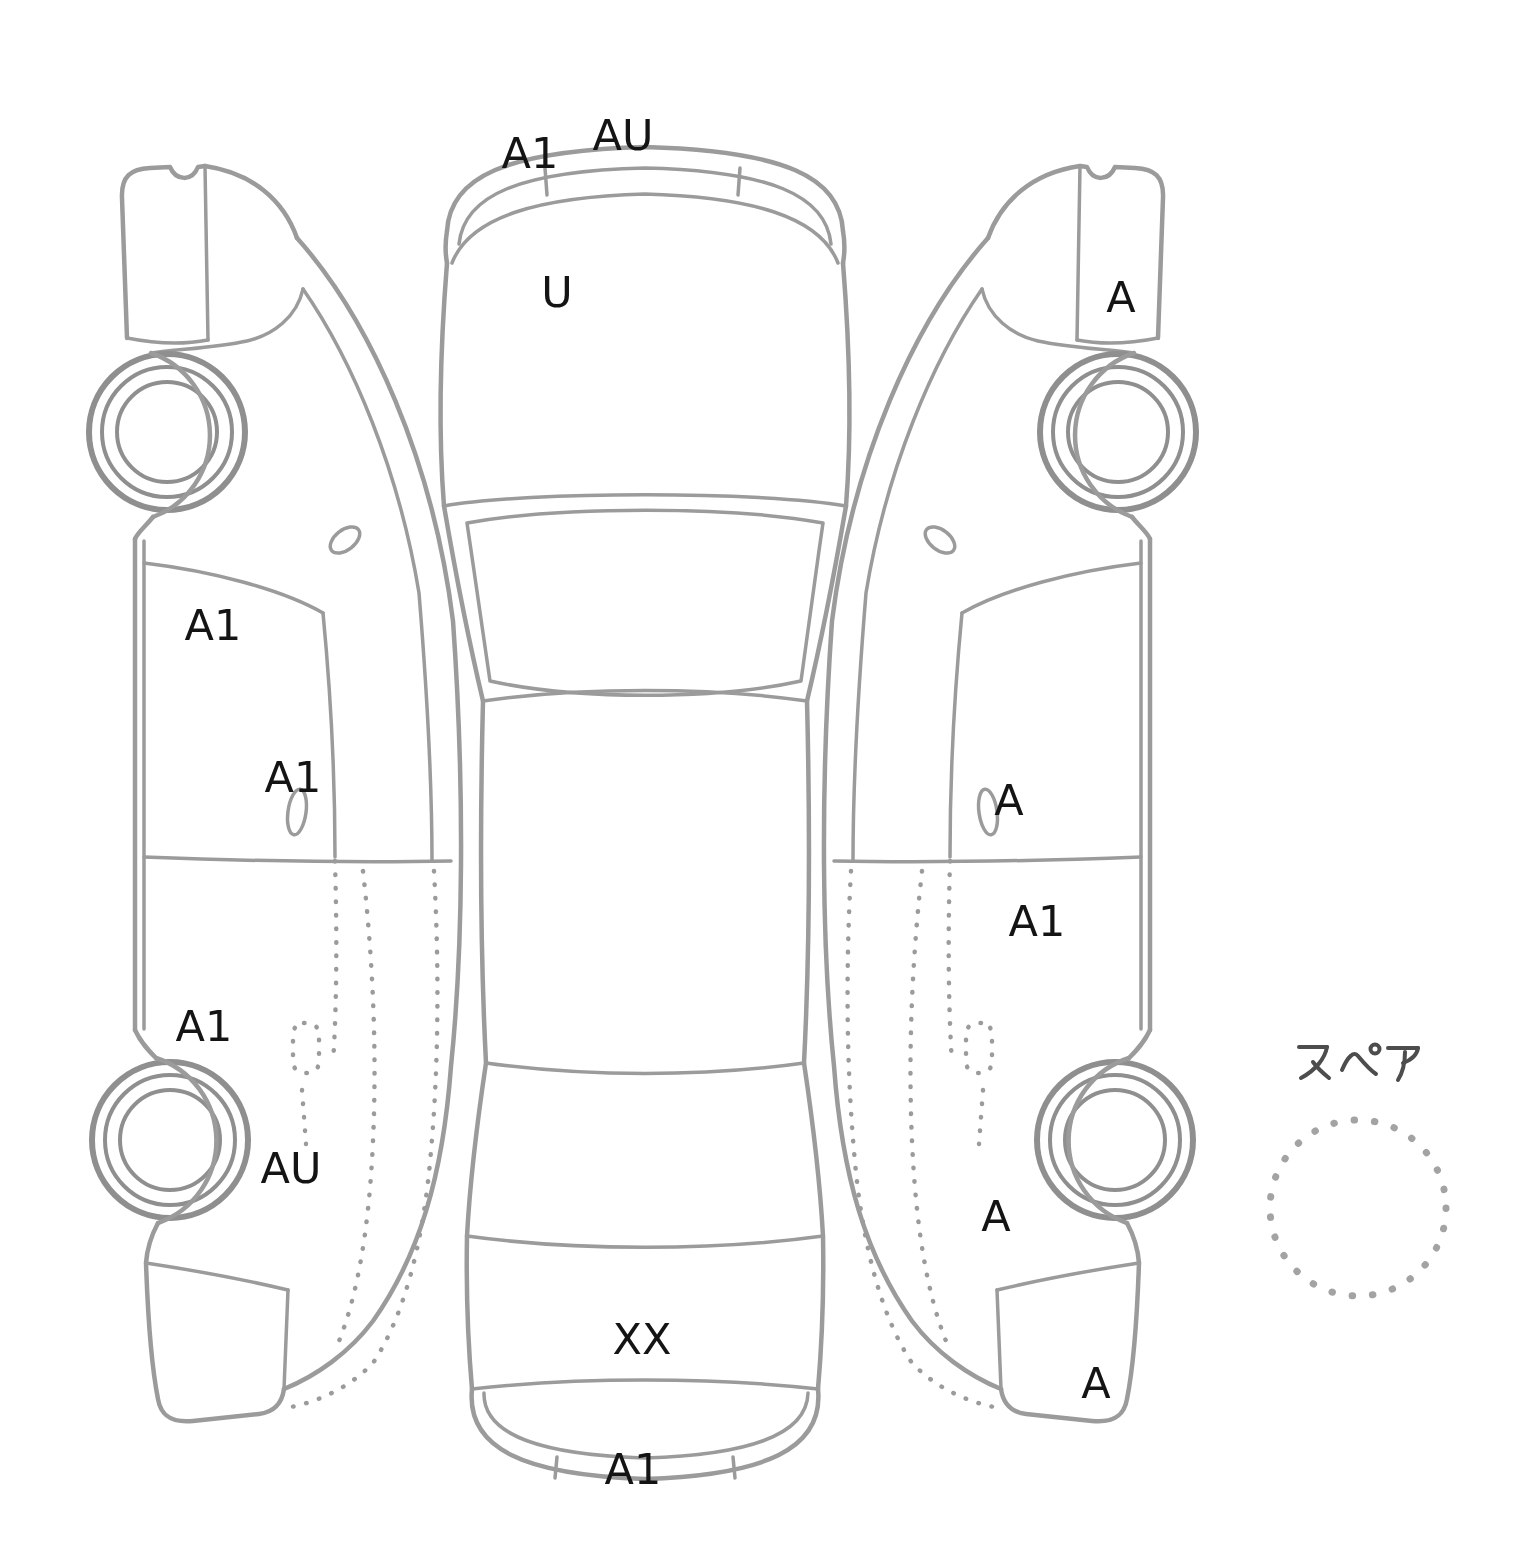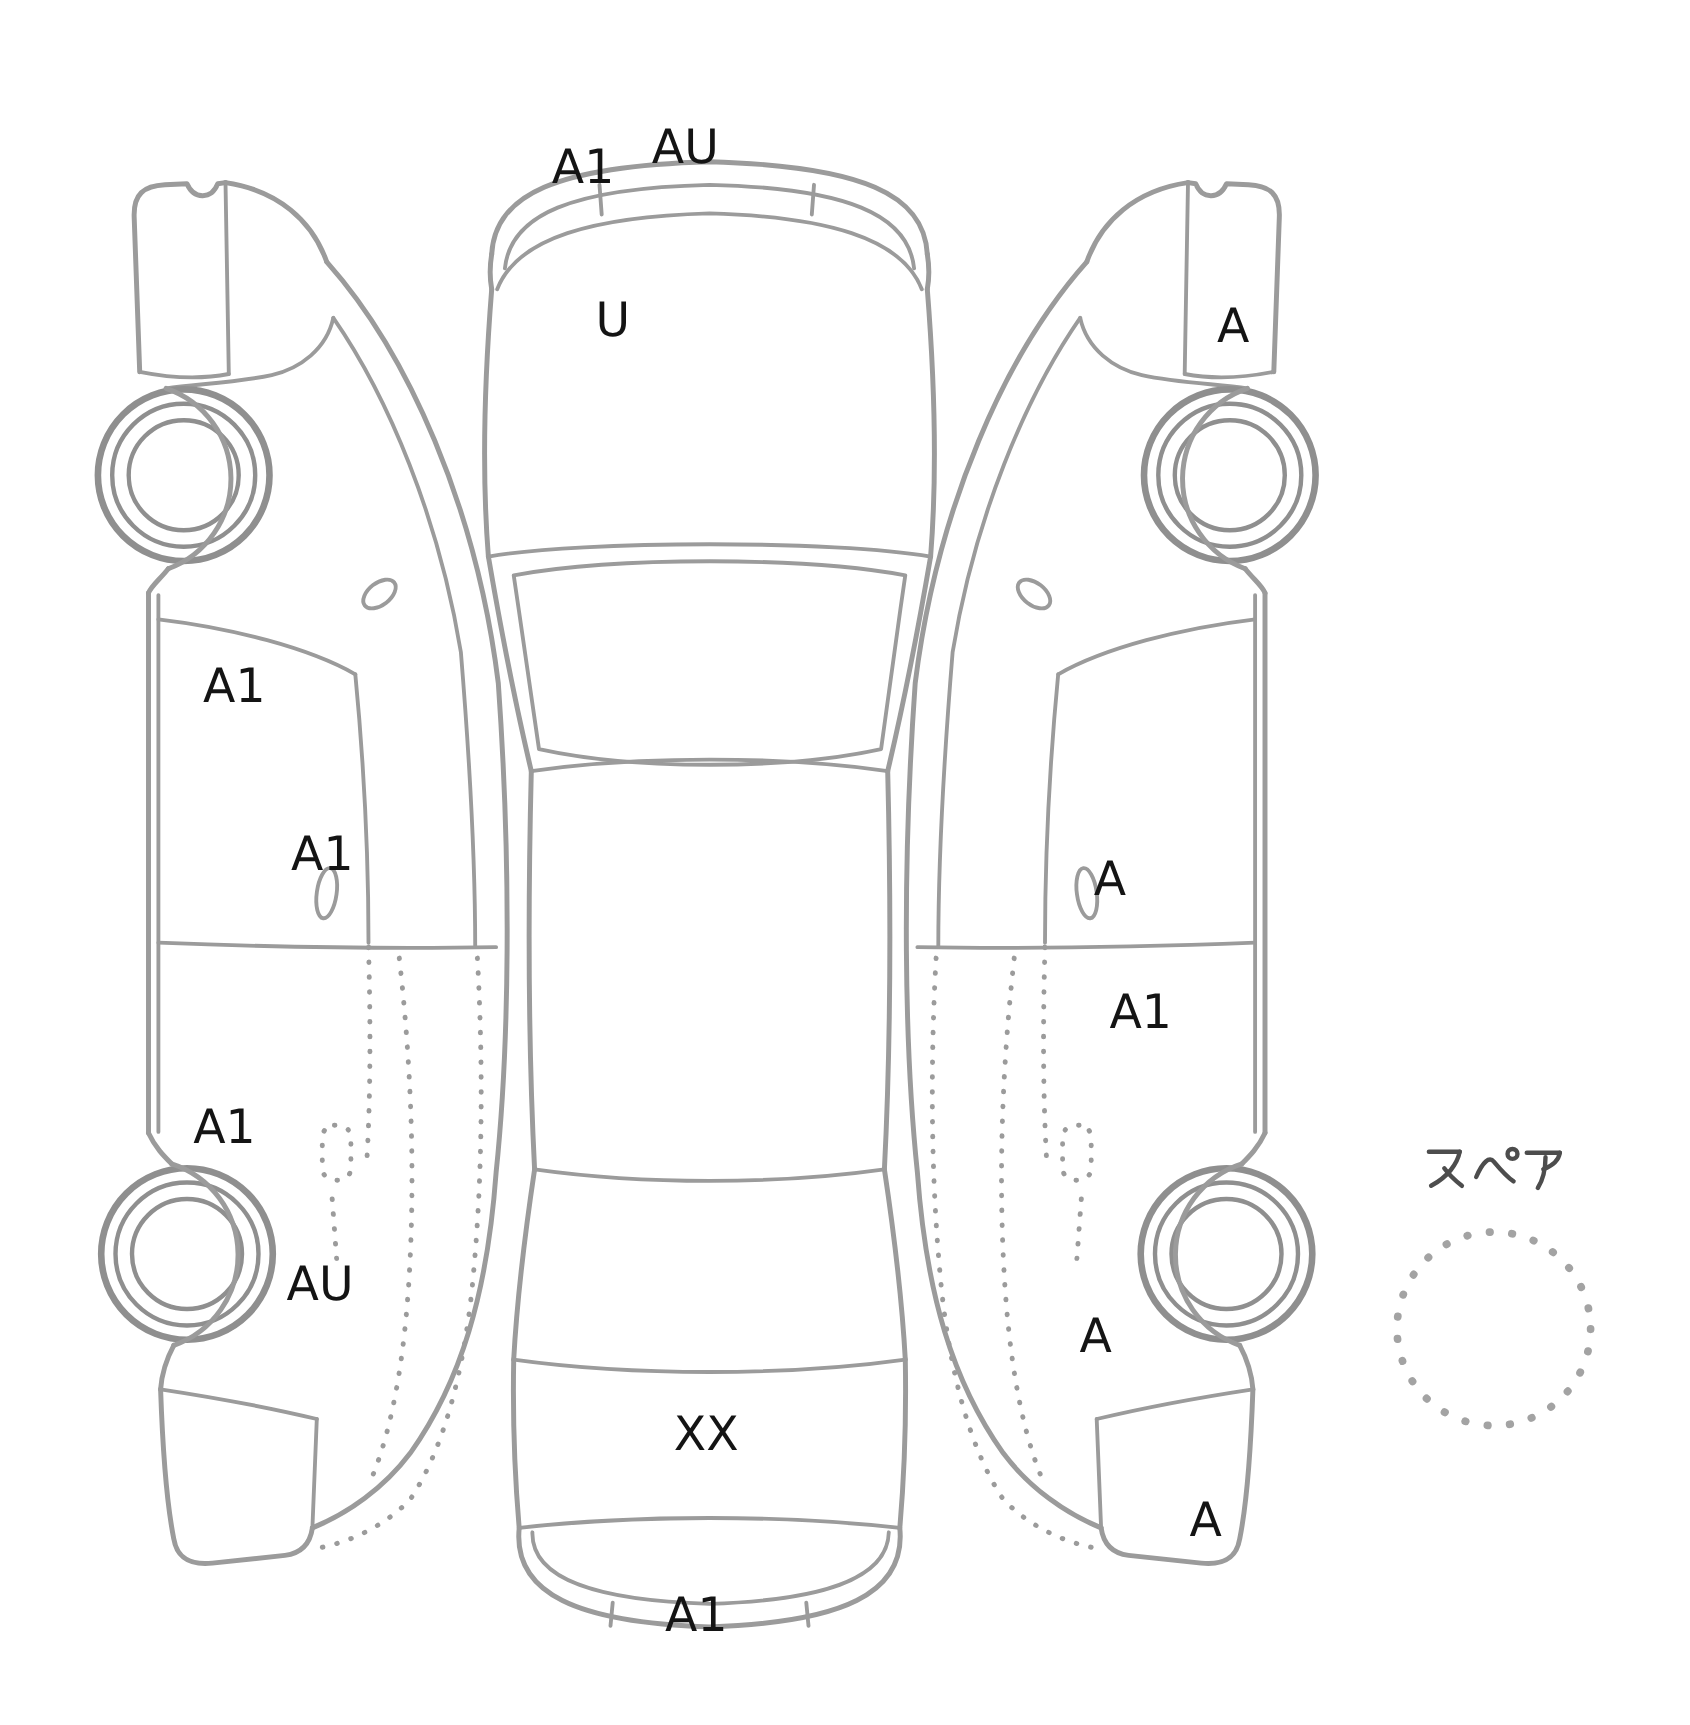--- a/index.html
+++ b/index.html
@@ -130,17 +130,17 @@
   <div class="code" style="left:623px;top:135px">AU</div>
   <div class="code" style="left:557px;top:292px">U</div>
   <div class="code" style="left:1121px;top:297px">A</div>
   <div class="code" style="left:213px;top:625px">A1</div>
   <div class="code" style="left:293px;top:777px">A1</div>
   <div class="code" style="left:1009px;top:800px">A</div>
   <div class="code" style="left:1037px;top:921px">A1</div>
   <div class="code" style="left:204px;top:1026px">A1</div>
   <div class="code" style="left:291px;top:1168px">AU</div>
   <div class="code" style="left:996px;top:1216px">A</div>
-  <div class="code" style="left:642px;top:1305px">XX</div>
+  <div class="code" style="left:642px;top:1339px">XX</div>
   <div class="code" style="left:1096px;top:1383px">A</div>
   <div class="code" style="left:633px;top:1469px">A1</div>
 
 </div>
 
 </body></html>

